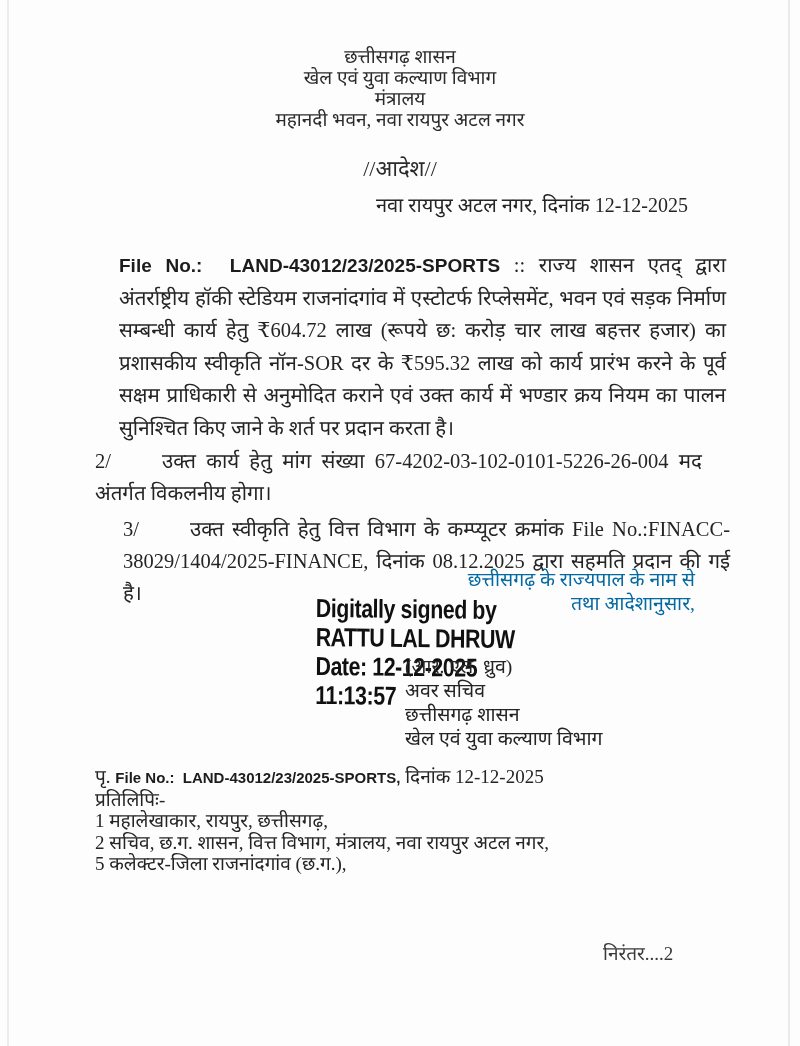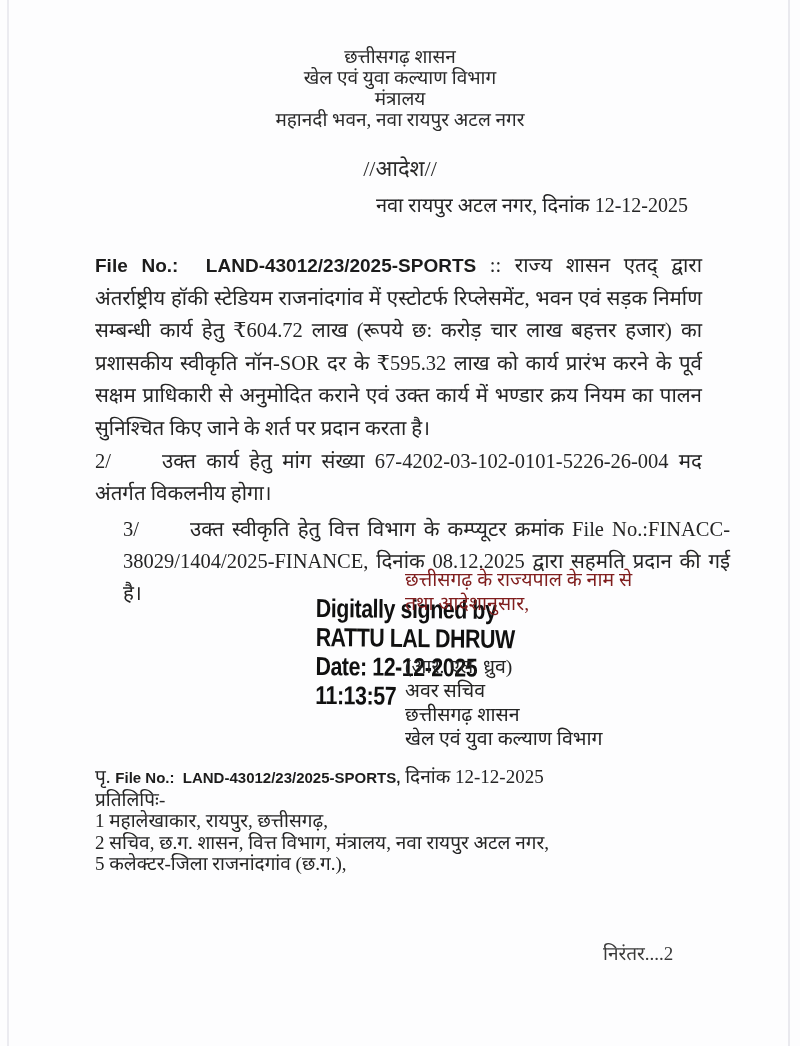--- a/index.html
+++ b/index.html
@@ -56,21 +56,21 @@
   }
   .para {
     position: absolute;
     left: 95px;
     width: 607px;
     font-size: 20.5px;
     line-height: 32.4px;
     text-align: justify;
     color: #242424;
   }
-  .para1 { top: 228px; }
+  .para1 { top: 228px; margin-left: 24px; }
   .para2 { top: 424px; }
   .para3 { top: 492px; margin-left: 28px; }
   .bold-sans {
     font-family: "Liberation Sans", "DejaVu Sans", sans-serif;
     font-weight: bold;
     font-size: 19px;
     color: #1c1c1c;
     white-space: pre;
   }
   .para-num {
@@ -91,24 +91,24 @@
     transform-origin: left top;
     letter-spacing: -0.5px;
   }
   .stamp div { white-space: nowrap; }
 
   .authority-block {
     position: absolute;
     left: 405px;
     top: 568px;
     width: 290px;
-    text-align: left;
+    text-align: right;
     font-size: 19.5px;
     line-height: 23.5px;
-    color: #7f1d1d;
+    color: #0369a1;
   }
   .signer-block {
     position: absolute;
     left: 405px;
     top: 655px;
     width: 290px;
     text-align: left;
     font-size: 19.5px;
     line-height: 24px;
     color: #242424;

